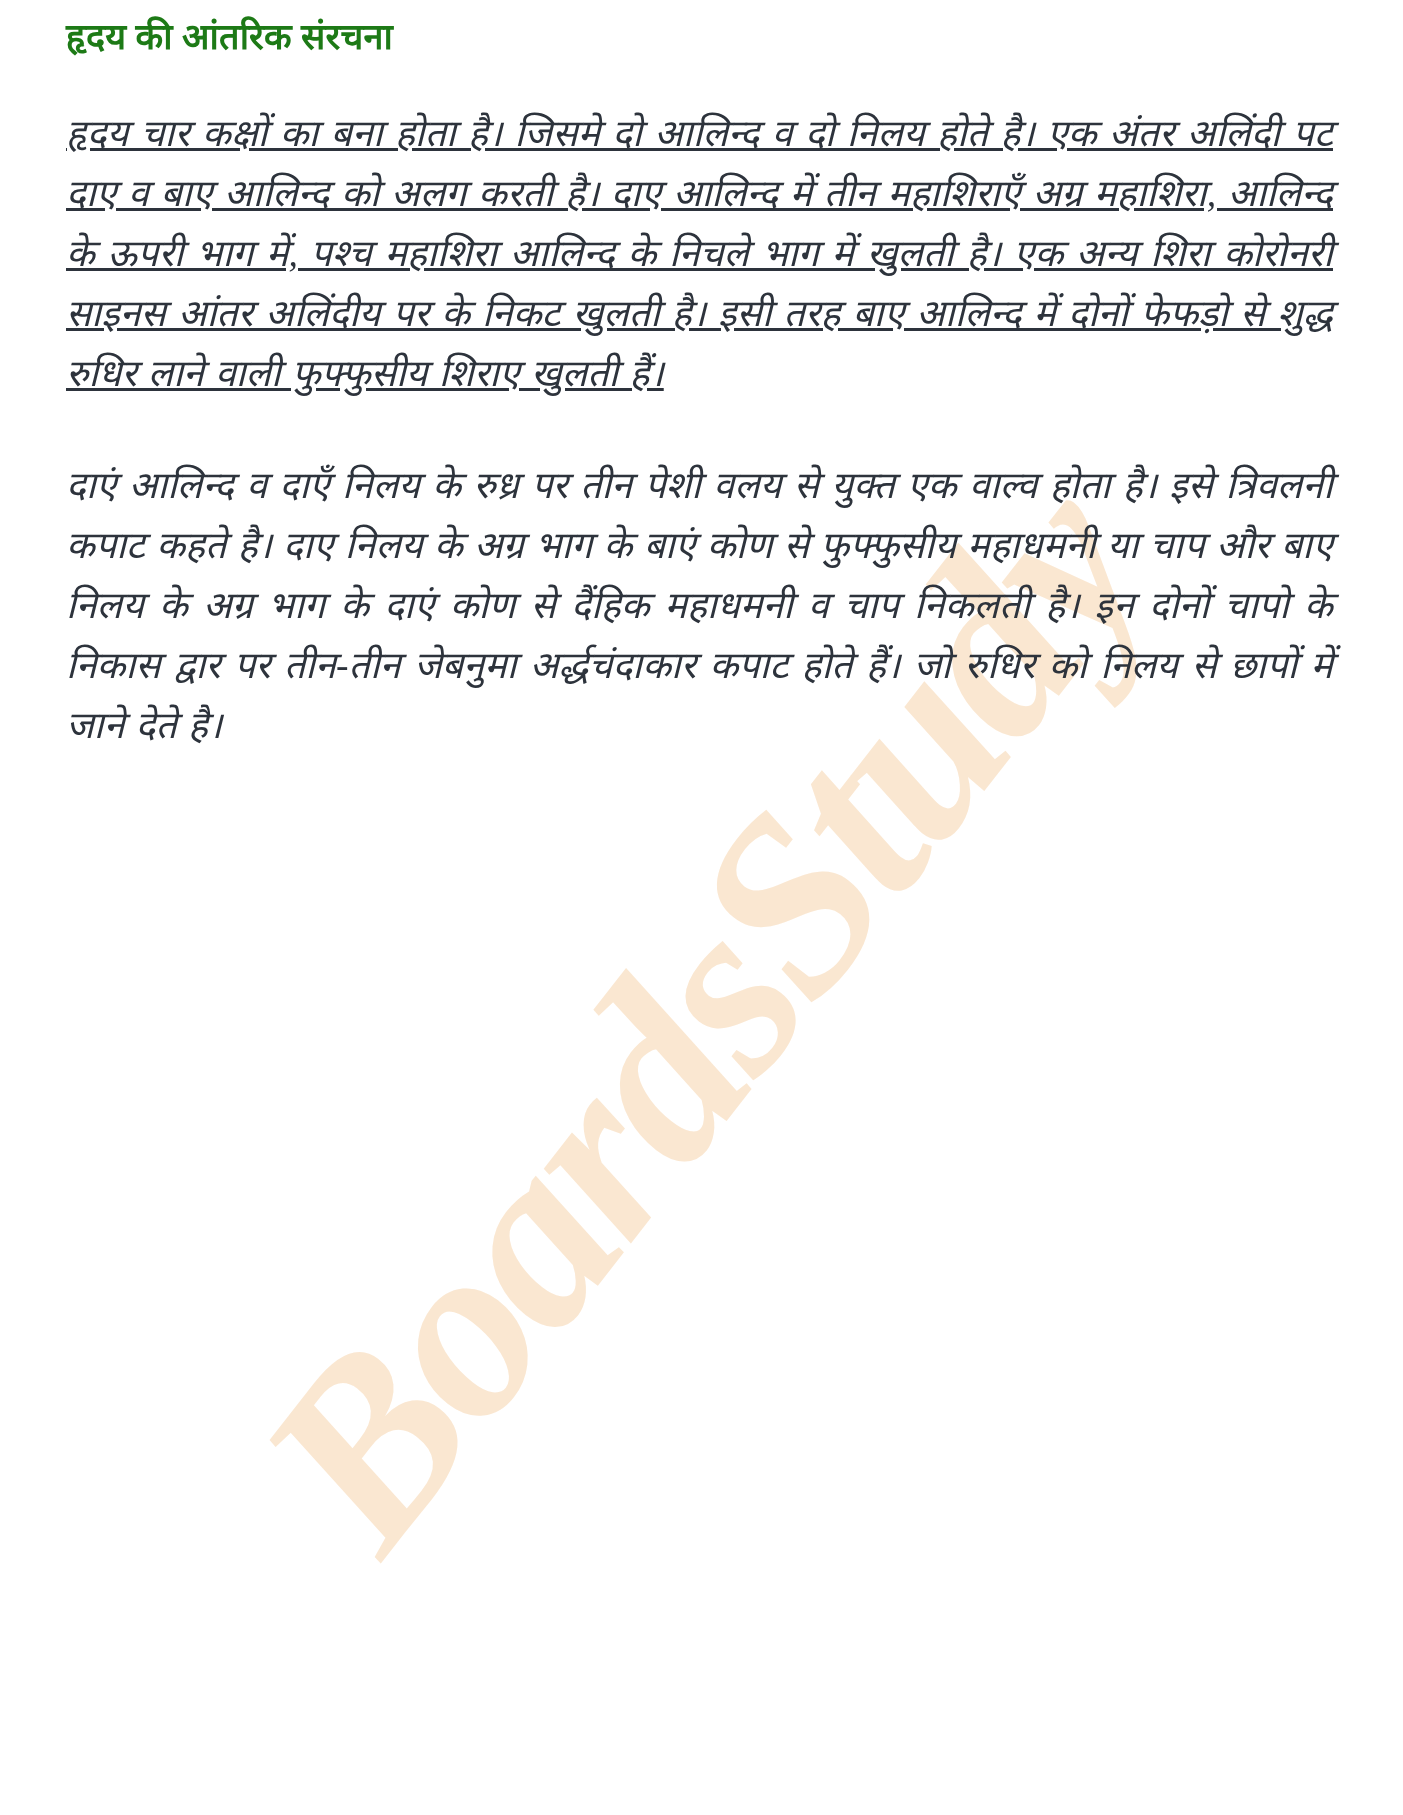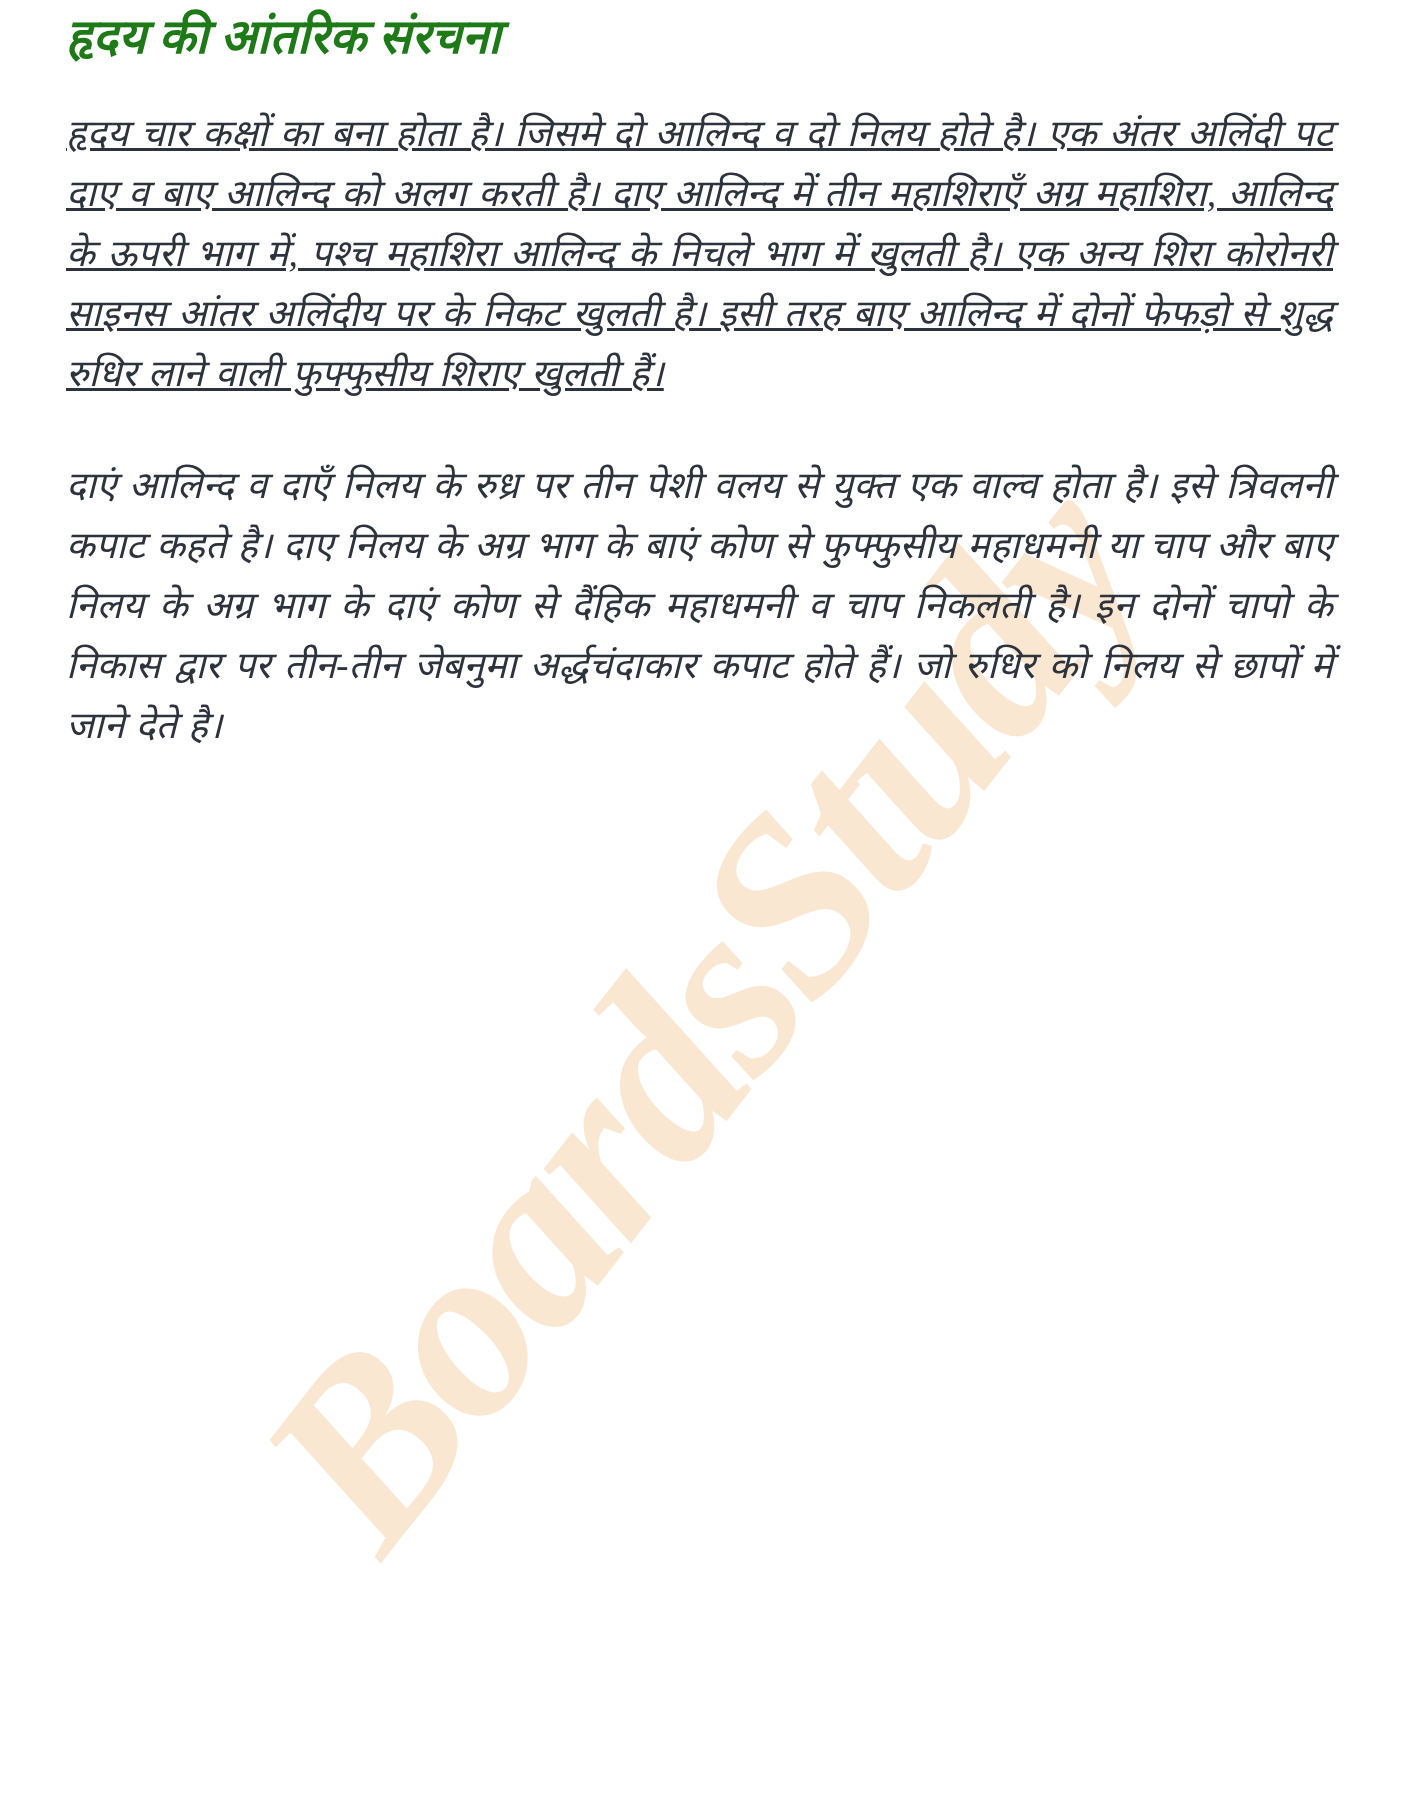--- a/index.html
+++ b/index.html
@@ -59,23 +59,22 @@
     font-weight: 400;
     text-align: justify;
     text-align-last: left;
     margin: 0 0 46px 0;
     color: #2d333c;
     letter-spacing: 0.1px;
     word-spacing: 1.5px;
   }
 
   h2.section-heading {
-    font-size: 48px;
+    font-size: 36px;
     line-height: 46px;
-    font-style: italic;
     font-weight: 700;
     color: #1d7a16;
     margin: 0 0 44px 0;
     letter-spacing: 0.2px;
   }
 
   
   #para-intro { margin-top: 4px; margin-bottom: 56px; }
   #para-chambers { margin-top: 0; margin-bottom: 52px; text-decoration: underline; }
   #para-valves  { margin-bottom: 60px; }

